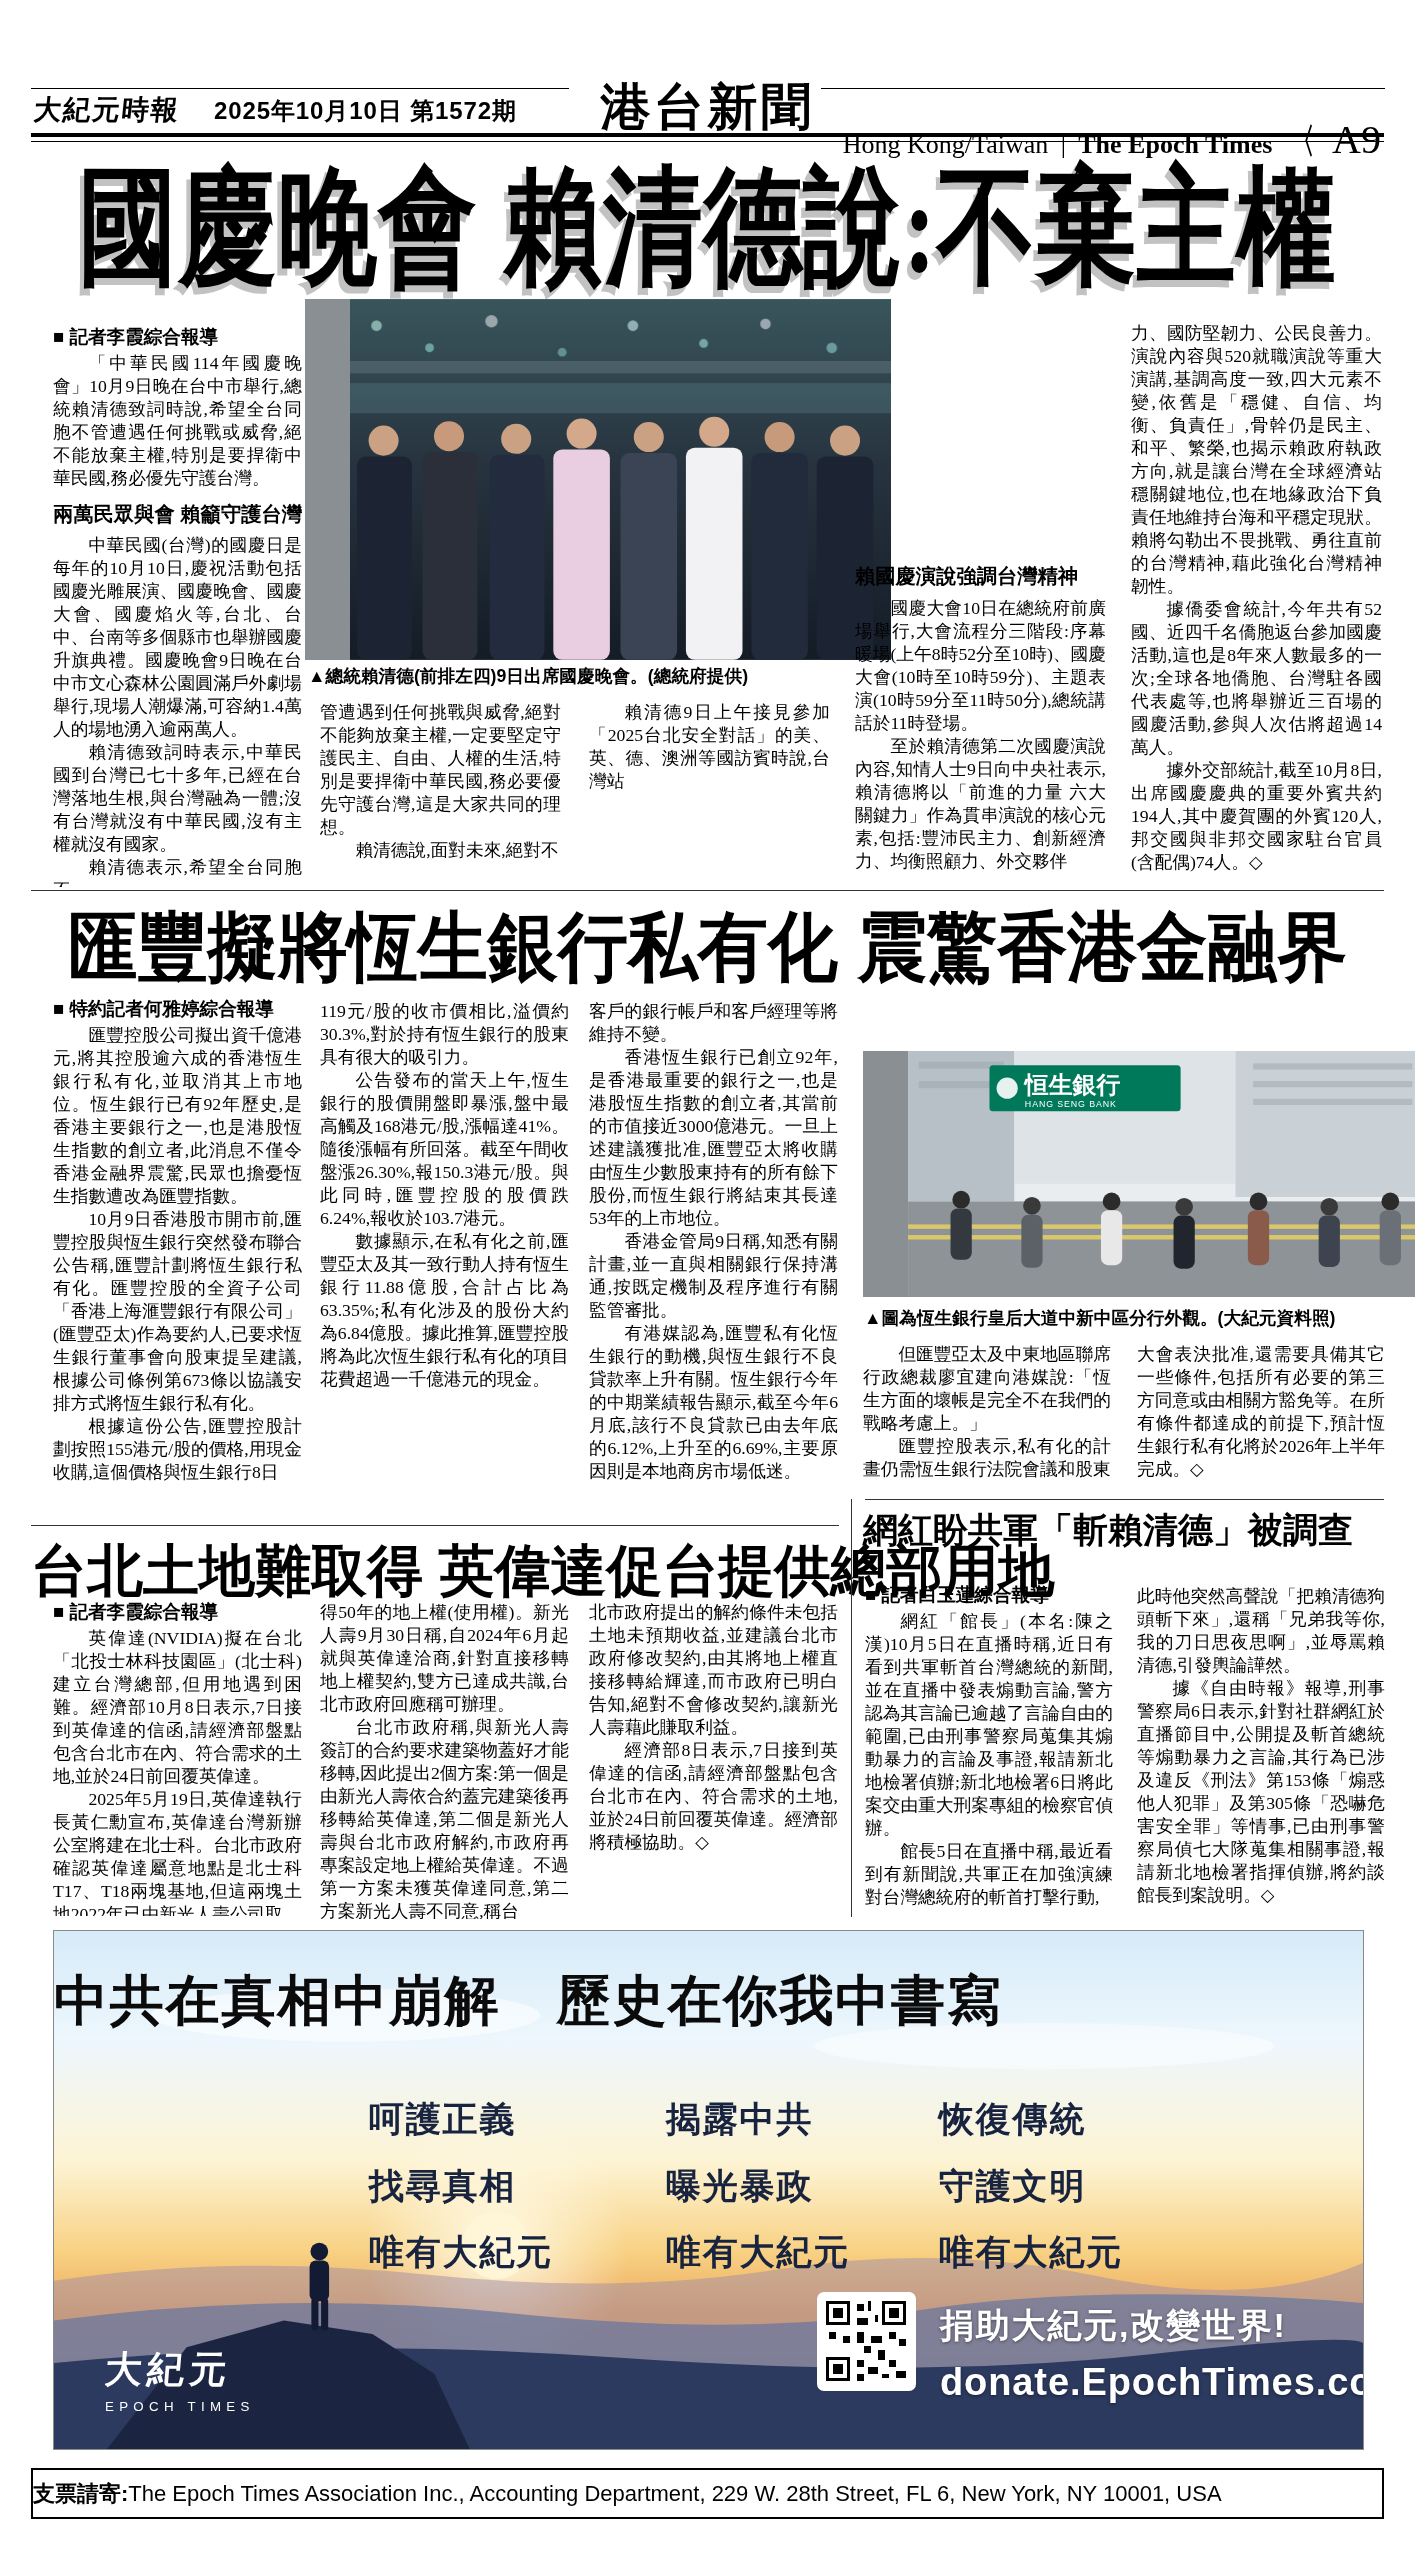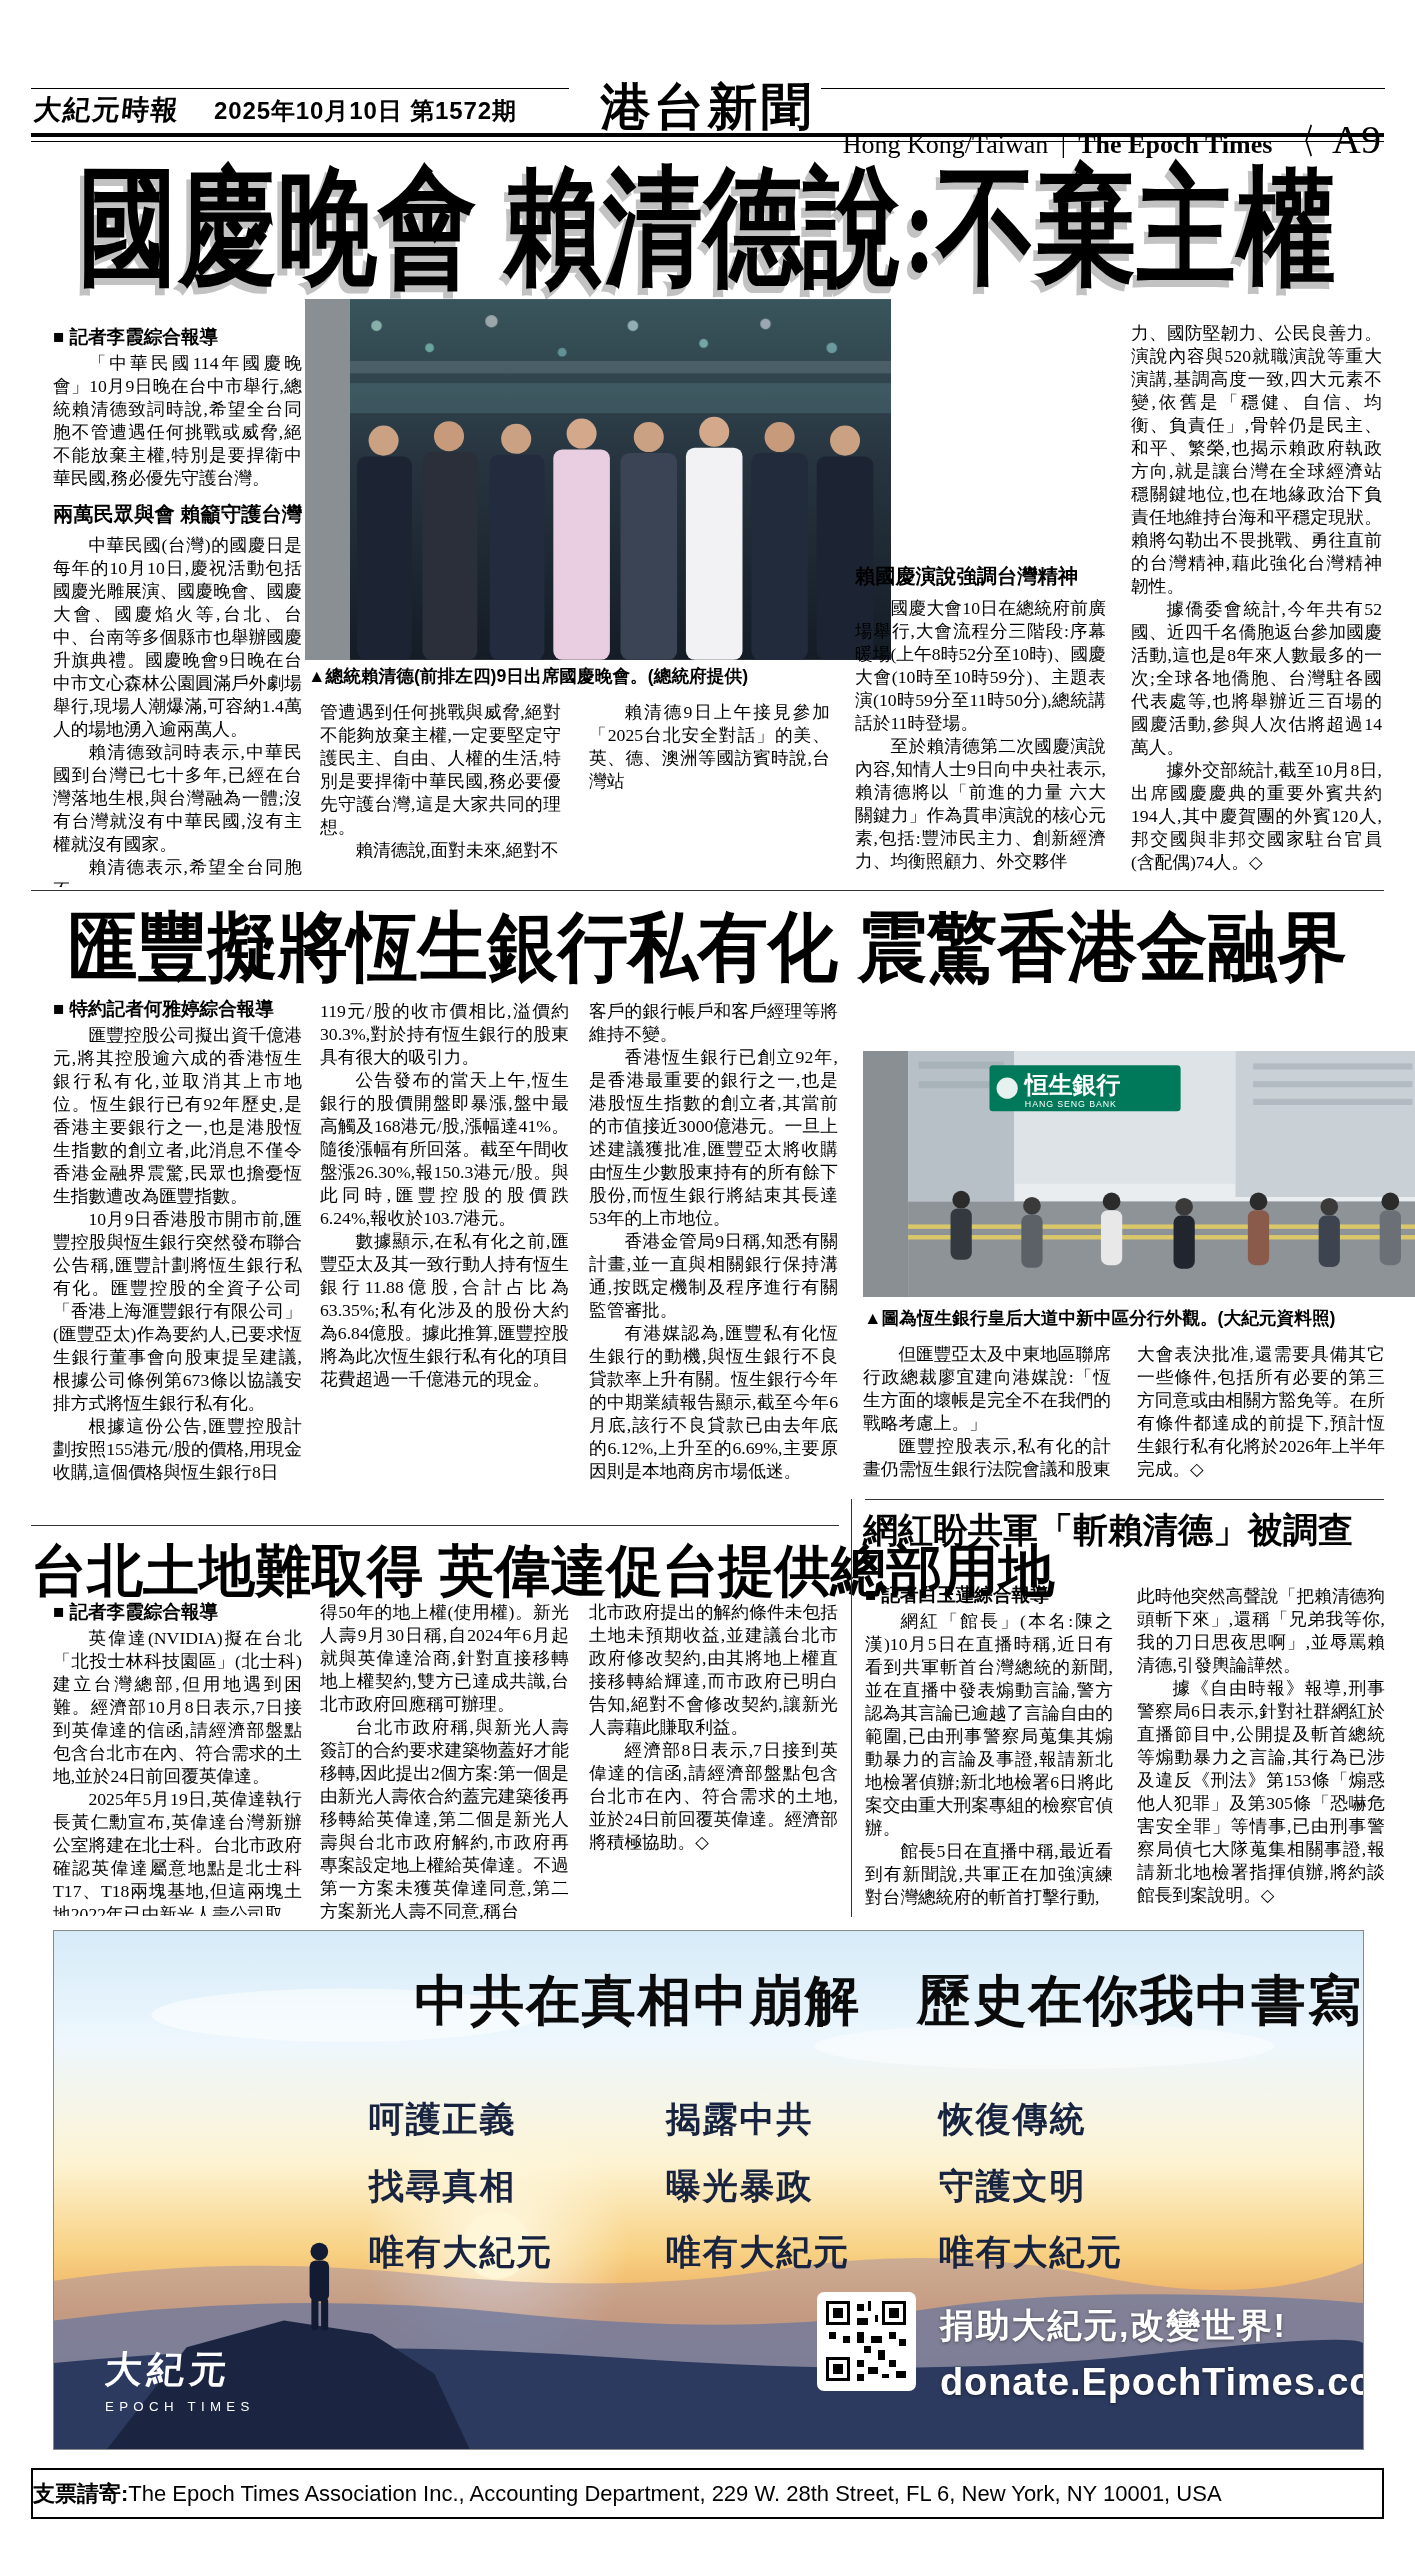--- a/index.html
+++ b/index.html
@@ -44,21 +44,21 @@
 
   .divider{position:absolute;border-top:1.3px solid #333;height:0;}
   .vrule{position:absolute;border-left:1.3px solid #333;width:0;}
 
   .photo{position:absolute;overflow:hidden;background:#8a8f94;padding-left:45px;}
   .photo svg{display:block;}
 
   
   .adbox{position:absolute;left:53px;top:1930px;width:1309px;height:518px;border:0.9px solid #8a8a8a;overflow:hidden;}
   .ad-bg{position:absolute;inset:0;}
-  .ad-title{position:absolute;left:0;right:0;top:34px;text-align:right;white-space:nowrap;
+  .ad-title{position:absolute;left:0;right:0;top:34px;text-align:left;white-space:nowrap;
             font-family:"Liberation Sans",sans-serif;font-weight:900;font-size:54px;letter-spacing:1.8px;color:#0b0b0b;}
   .slogan-group{position:absolute;top:165px;font-family:"Liberation Sans",sans-serif;font-weight:900;
                 font-size:35px;color:#17233f;}
   .slogan-line{margin:0 0 19.5px 0;letter-spacing:1.8px;}
   .ad-logo{position:absolute;left:51px;top:414px;color:#fff;font-family:"Liberation Serif",serif;}
   .ad-logo .cn{font-size:37px;font-weight:900;letter-spacing:5.3px;transform:skewX(-5deg);}
   .ad-logo .en{font-size:13.3px;letter-spacing:5.3px;margin-top:3.5px;font-family:"Liberation Sans",sans-serif;}
   .qr{position:absolute;left:763px;top:361px;width:99px;height:99px;background:#fff;border-radius:7px;padding:5.3px;box-sizing:border-box;}
   .donate{position:absolute;left:886px;top:372px;color:#fff;font-family:"Liberation Sans",sans-serif;font-weight:900;
           text-shadow:0 0.9px 3.5px rgba(0,0,0,.45);}

